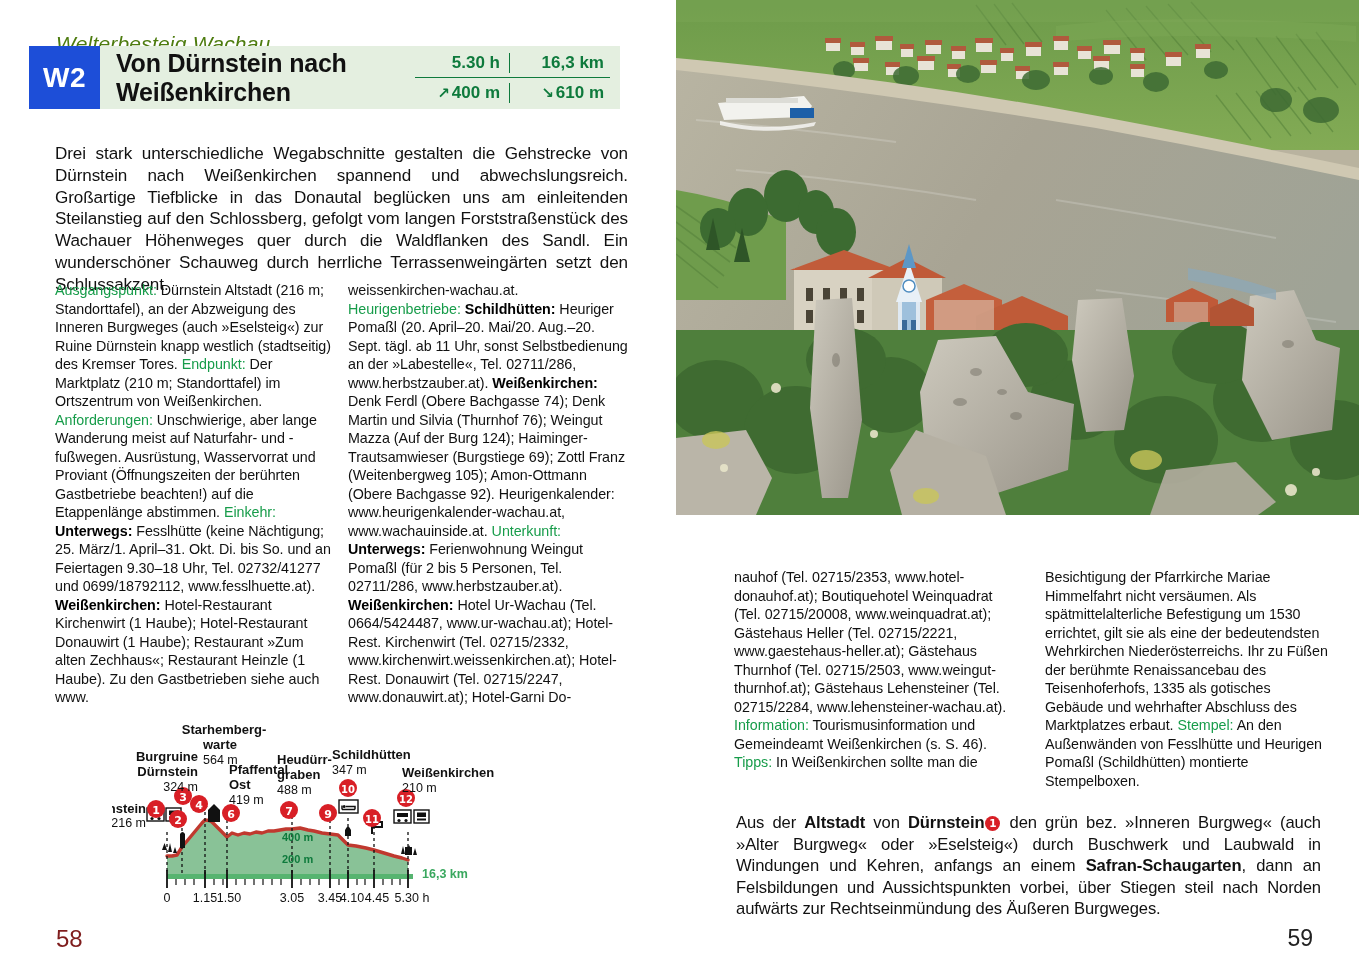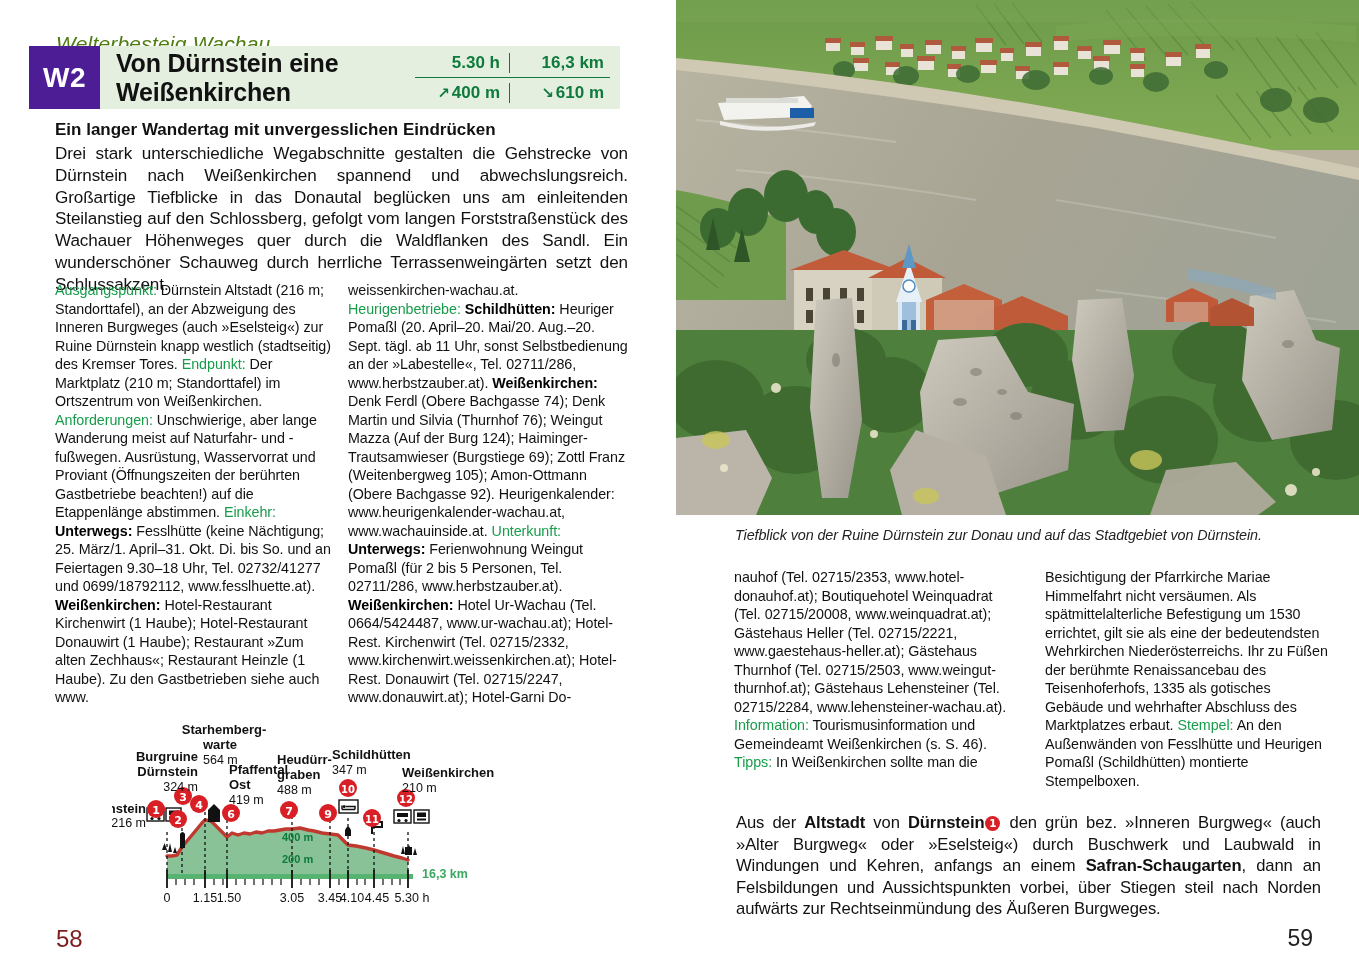--- a/index.html
+++ b/index.html
@@ -12,21 +12,21 @@
 
   
   .left-page{position:absolute;left:0;top:0;width:676px;height:969px;}
   .running-head{
     position:absolute;left:56px;top:32px;
     font-style:italic;font-size:21px;color:#4d7c0f;letter-spacing:.2px;
   }
 
   .tour-header{position:absolute;left:29px;top:46px;width:591px;height:63px;display:flex;}
   .tour-badge{
-    width:71px;flex:0 0 71px;background:#4c1d95;color:#fff;
+    width:71px;flex:0 0 71px;background:#1d4ed8;color:#fff;
     display:flex;align-items:center;justify-content:center;
     font-weight:bold;font-size:28px;letter-spacing:.5px;
   }
   .tour-bar{
     flex:1;background:#e4efe0;display:flex;align-items:stretch;
   }
   .tour-title{
     flex:1;padding:3px 0 0 16px;font-weight:bold;font-size:25px;line-height:1.14;
     color:#111;letter-spacing:-.2px;
   }
@@ -100,21 +100,21 @@
 <div class="page">
 
   <div class="left-page">
 
     <div class="running-head">Welterbesteig Wachau</div>
 
     <div class="tour-header">
       <div class="tour-badge">W2</div>
       <div class="tour-bar">
         <div class="tour-title">
-          <div>Von Dürnstein eine</div>
+          <div>Von Dürnstein nach</div>
           <div>Weißenkirchen</div>
         </div>
         <div class="tour-stats">
           <div class="stat-row top">
             <div class="stat-cell first">5.30 h</div>
             <div class="stat-cell second">16,3 km</div>
           </div>
           <div class="stat-row">
             <div class="stat-cell first">
               <span class="arrow">↗</span>
@@ -122,21 +122,20 @@
             </div>
             <div class="stat-cell second">
               <span class="arrow">↘</span>
                 <span>610 m</span>
             </div>
           </div>
         </div>
       </div>
     </div>
 
-    <div class="lead-title">Ein langer Wandertag mit unvergesslichen Eindrücken</div>
     <div class="lead-text">Drei stark unterschiedliche Wegabschnitte gestalten die Gehstrecke von Dürnstein nach Weißenkirchen spannend und abwechslungsreich. Großartige Tiefblicke in das Donautal beglücken uns am einleitenden Steilanstieg auf den Schlossberg, gefolgt vom langen Forststraßenstück des Wachauer Höhenweges quer durch die Waldflanken des Sandl. Ein wunderschöner Schauweg durch herrliche Terrassenweingärten setzt den Schlussakzent.</div>
 
     <div class="info-cols">
       <div class="info-col">
           <p><b class="g">Ausgangspunkt:</b><span> Dürnstein Altstadt (216 m; Standorttafel), an der Abzweigung des Inneren Burgweges (auch »Eselsteig«) zur Ruine Dürnstein knapp westlich (stadtseitig) des Kremser Tores.</span> <b class="g">Endpunkt:</b><span> Der Marktplatz (210 m; Standorttafel) im Ortszentrum von Weißenkirchen.</span> <b class="g">Anforderungen:</b><span> Unschwierige, aber lange Wanderung meist auf Naturfahr- und -fußwegen. Ausrüstung, Wasservorrat und Proviant (Öffnungszeiten der berührten Gastbetriebe beachten!) auf die Etappenlänge abstimmen.</span> <b class="g">Einkehr:</b> <b class="d">Unterwegs:</b><span> Fesslhütte (keine Nächtigung; 25. März/1. April–31. Okt. Di. bis So. und an Feiertagen 9.30–18 Uhr, Tel. 02732/41277 und 0699/18792112, www.fesslhuette.at). </span> <b class="d">Weißenkirchen:</b><span> Hotel-Restaurant Kirchenwirt (1 Haube); Hotel-Restaurant Donauwirt (1 Haube); Restaurant »Zum alten Zechhaus«; Restaurant Heinzle (1 Haube).</span> <span>Zu den Gastbetrieben siehe auch www.</span> </p>
         </div>
       <div class="info-col">
           <p><span>weissenkirchen-wachau.at.</span> <b class="g">Heurigenbetriebe:</b> <b class="d">Schildhütten:</b><span> Heuriger Pomaßl (20. April–20. Mai/20. Aug.–20. Sept. tägl. ab 11 Uhr, sonst Selbstbedienung an der »Labestelle«, Tel. 02711/286, www.herbstzauber.at). </span> <b class="d">Weißenkirchen:</b><span> Denk Ferdl (Obere Bachgasse 74); Denk Martin und Silvia (Thurnhof 76); Weingut Mazza (Auf der Burg 124); Haiminger-Trautsamwieser (Burgstiege 69); Zottl Franz (Weitenbergweg 105); Amon-Ottmann (Obere Bachgasse 92).</span> <span>Heurigenkalender: www.heurigenkalender-wachau.at, www.wachauinside.at.</span> <b class="g">Unterkunft:</b> <b class="d">Unterwegs:</b><span> Ferienwohnung Weingut Pomaßl (für 2 bis 5 Personen, Tel. 02711/286, www.herbstzauber.at). </span> <b class="d">Weißenkirchen:</b><span> Hotel Ur-Wachau (Tel. 0664/5424487, www.ur-wachau.at); Hotel-Rest. Kirchenwirt (Tel. 02715/2332, www.kirchenwirt.weissenkirchen.at); Hotel-Rest. Donauwirt (Tel. 02715/2247, www.donauwirt.at); Hotel-Garni Do-</span> </p>
         </div>
     </div>
@@ -545,21 +544,20 @@
           <circle cx="48" cy="468" r="4"></circle>
         </g>
         <g fill="#c9c65a" opacity="0.8">
           <ellipse cx="40" cy="440" rx="14" ry="9"></ellipse>
             <ellipse cx="470" cy="460" rx="16" ry="10"></ellipse>
           <ellipse cx="250" cy="496" rx="13" ry="8"></ellipse>
         </g>
       </svg>
     </div>
 
-    <div class="caption">Tiefblick von der Ruine Dürnstein zur Donau und auf das Stadtgebiet von Dürnstein.</div>
 
     <div class="right-cols">
       <div class="rcol">
           <p><span>nauhof (Tel. 02715/2353, www.hotel-donauhof.at); Boutiquehotel Weinquadrat (Tel. 02715/20008, www.weinquadrat.at); Gästehaus Heller (Tel. 02715/2221, www.gaestehaus-heller.at); Gästehaus Thurnhof (Tel. 02715/2503, www.weingut-thurnhof.at); Gästehaus Lehensteiner (Tel. 02715/2284, www.lehensteiner-wachau.at).</span> <b class="g">Information:</b><span> Tourismusinformation und Gemeindeamt Weißenkirchen (s. S. 46).</span> <b class="g">Tipps:</b><span> In Weißenkirchen sollte man die</span> </p>
         </div>
       <div class="rcol">
           <p><span>Besichtigung der Pfarrkirche Mariae Himmelfahrt nicht versäumen. Als spätmittelalterliche Befestigung um 1530 errichtet, gilt sie als eine der bedeutendsten Wehrkirchen Niederösterreichs. Ihr zu Füßen der berühmte Renaissancebau des Teisenhoferhofs, 1335 als gotisches Gebäude und wehrhafter Abschluss des Marktplatzes erbaut.</span> <b class="g">Stempel:</b><span> An den Außenwänden von Fesslhütte und Heurigen Pomaßl (Schildhütten) montierte Stempelboxen.</span> </p>
         </div>
     </div>
 

